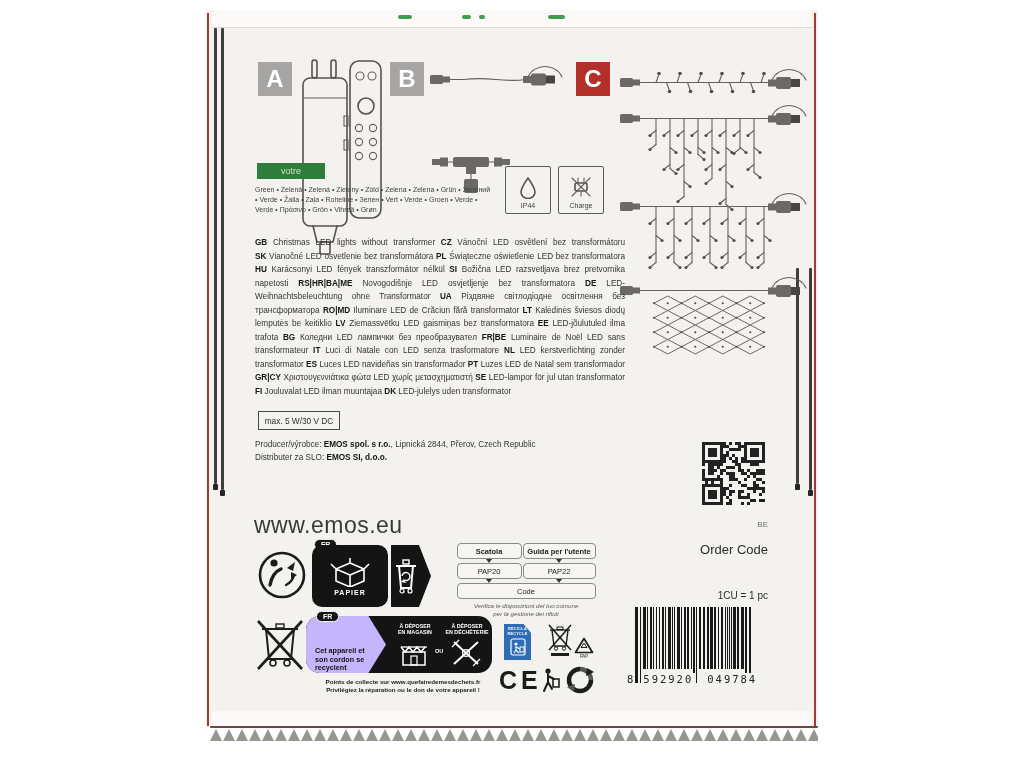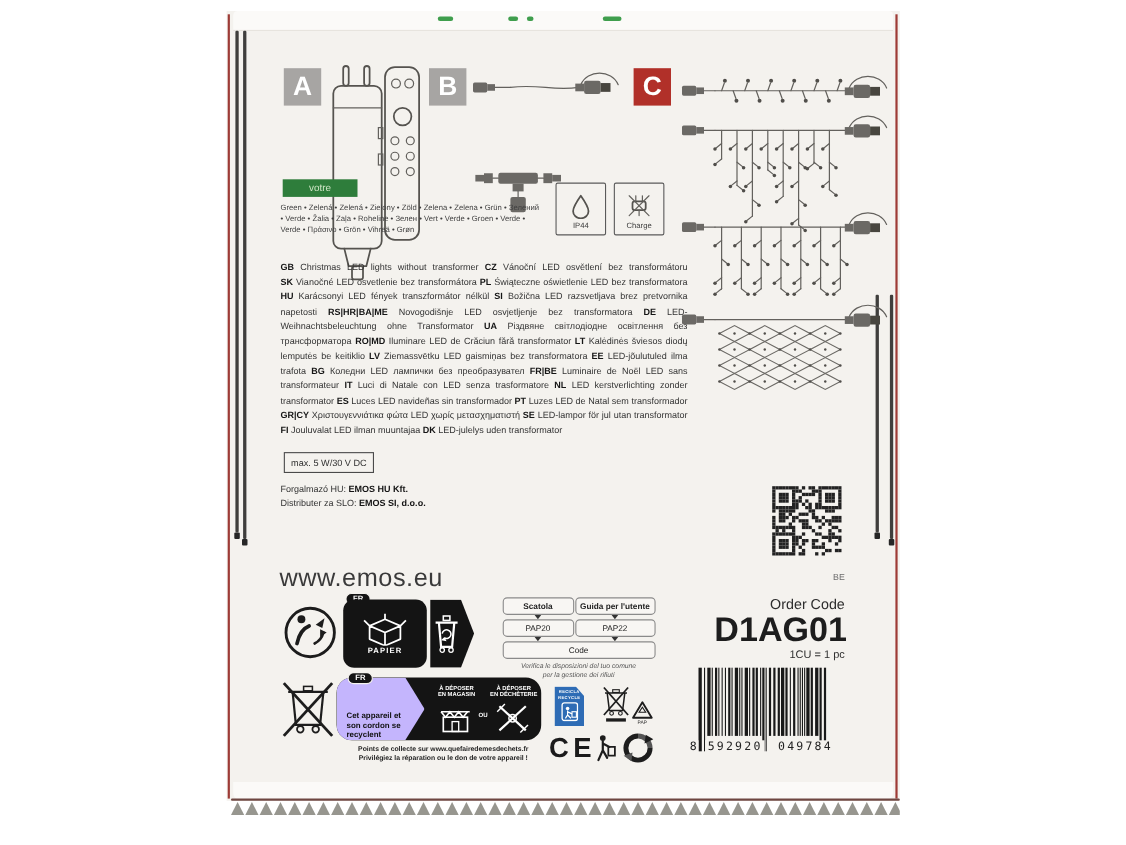--- a/index.html
+++ b/index.html
@@ -476,21 +476,21 @@
     </svg>
 
   <div class="abs swatch">votre</div>
   <div class="abs color-names">Green • Zelená • Zelená • Zielony • Zöld • Zelena • Zelena • Grün • Зелений • Verde • Žalia • Zaļa • Roheline • Зелен • Vert • Verde • Groen • Verde • Verde • Πράσινο • Grön • Vihreä • Grøn</div>
 
   <div class="abs desc"><b>GB</b>&nbsp;Christmas LED lights without transformer <b>CZ</b>&nbsp;Vánoční LED osvětlení bez transformátoru <b>SK</b>&nbsp;Vianočné LED osvetlenie bez transformátora <b>PL</b>&nbsp;Świąteczne oświetlenie LED bez transformatora <b>HU</b>&nbsp;Karácsonyi LED fények transzformátor nélkül <b>SI</b>&nbsp;Božična LED razsvetljava brez pretvornika napetosti <b>RS|HR|BA|ME</b>&nbsp;Novogodišnje LED osvjetljenje bez transformatora <b>DE</b>&nbsp;LED-Weihnachtsbeleuchtung ohne Transformator <b>UA</b>&nbsp;Різдвяне світлодіодне освітлення без трансформатора <b>RO|MD</b>&nbsp;Iluminare LED de Crăciun fără transformator <b>LT</b>&nbsp;Kalėdinės šviesos diodų lemputės be keitiklio <b>LV</b>&nbsp;Ziemassvētku LED gaismiņas bez transformatora <b>EE</b>&nbsp;LED-jõulutuled ilma trafota <b>BG</b>&nbsp;Коледни LED лампички без преобразувател <b>FR|BE</b>&nbsp;Luminaire de Noël LED sans transformateur <b>IT</b>&nbsp;Luci di Natale con LED senza trasformatore <b>NL</b>&nbsp;LED kerstverlichting zonder transformator <b>ES</b>&nbsp;Luces LED navideñas sin transformador <b>PT</b>&nbsp;Luzes LED de Natal sem transformador <b>GR|CY</b>&nbsp;Χριστουγεννιάτικα φώτα LED χωρίς μετασχηματιστή <b>SE</b>&nbsp;LED-lampor för jul utan transformator <b>FI</b>&nbsp;Jouluvalat LED ilman muuntajaa <b>DK</b>&nbsp;LED-julelys uden transformator </div>
 
   <div class="abs power-box">max. 5 W/30 V DC</div>
 
   <div class="abs producer">
-      <div>Forgalmazó HU: <b>EMOS HU Kft.</b></div>
+      <div>Producer/výrobce: <b>EMOS spol. s r.o.</b>, Lipnická 2844, Přerov, Czech Republic</div>
       <div>Distributer za SLO: <b>EMOS SI, d.o.o.</b></div>
     </div>
 
   <div class="abs website">www.emos.eu</div>
 
   <svg class="abs" style="left:256px;top:547px;" width="52" height="54">
     <circle cx="26" cy="28" r="22" fill="none" stroke="#1c1c1c" stroke-width="2.6"></circle>
     <circle cx="18" cy="16" r="3.6" fill="#1c1c1c"></circle>
     <path d="M14,38 C16,28 20,24 25,22" fill="none" stroke="#1c1c1c" stroke-width="3.4" stroke-linecap="round"></path>
     <path d="M31,21 L39,15 L37,24 Z" fill="#1c1c1c"></path>
@@ -1072,21 +1072,20 @@
       <div style="background: transparent;"></div>
       <div style="background: rgb(34, 34, 34);"></div>
       <div style="background: transparent;"></div>
       <div style="background: transparent;"></div>
       <div style="background: transparent;"></div>
       <div style="background: transparent;"></div>
       <div style="background: transparent;"></div>
     </div>
   <div class="abs region">BE</div>
   <div class="abs order-label">Order Code</div>
-  <div class="abs order-code">D1AG01</div>
   <div class="abs order-unit">1CU = 1 pc</div>
   <div class="abs barcode">
     <div class="bars" id="bars">
         <div style="width: 3px; margin-right: 2px; height: 76px;"></div>
         <div style="width: 1px; margin-right: 2px; height: 76px;"></div>
         <div style="width: 3px; margin-right: 1px; height: 62px;"></div>
         <div style="width: 1px; margin-right: 2px; height: 62px;"></div>
         <div style="width: 2px; margin-right: 1px; height: 62px;"></div>
         <div style="width: 1px; margin-right: 2px; height: 62px;"></div>
         <div style="width: 1px; margin-right: 2px; height: 62px;"></div>

